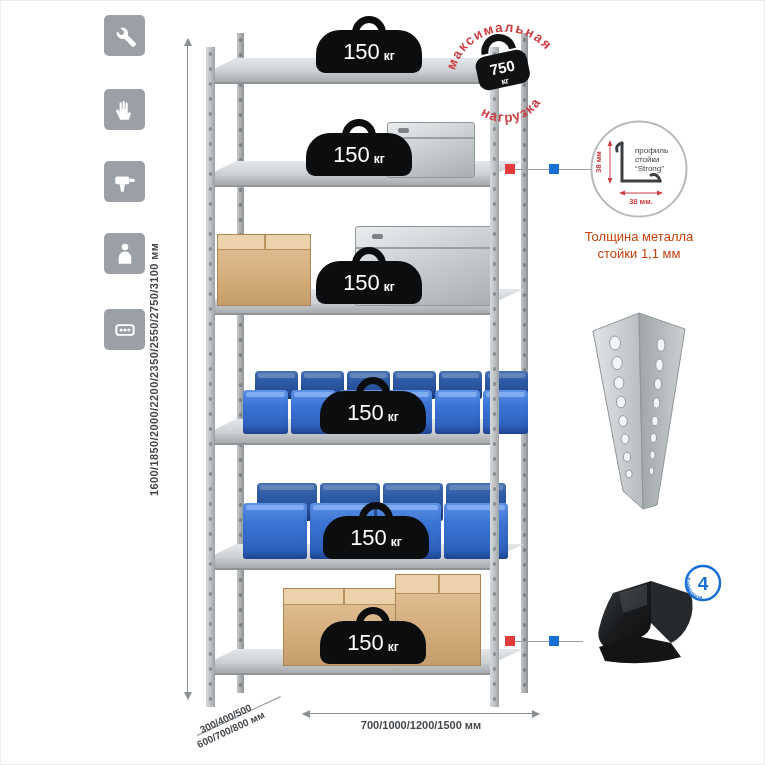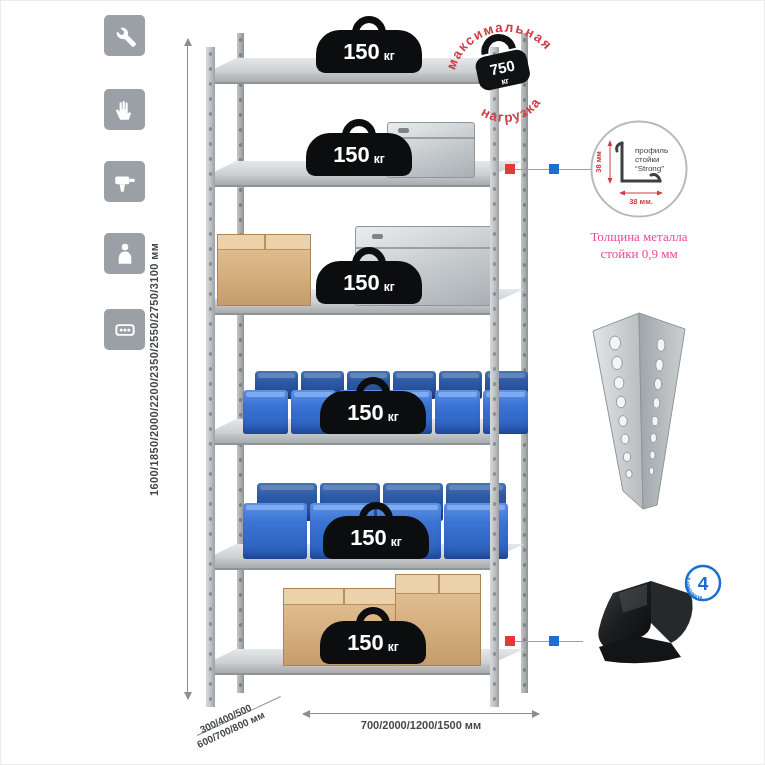--- a/index.html
+++ b/index.html
@@ -42,21 +42,21 @@
   .row-s4f .bin{width:45px;height:44px;}
   .row-s5b .bin{width:60px;height:38px;}
   .row-s5f .bin{width:64px;height:56px;}
 
   
   .badge{position:absolute;width:106px;z-index:6;}
   .badge .handle{position:absolute;top:0;left:50%;transform:translateX(-50%);width:34px;height:20px;
         border:7px solid #0c0d0f;border-bottom:none;border-radius:18px 18px 0 0;box-sizing:border-box;}
   .badge .bodyk{position:relative;margin-top:14px;height:43px;background:#0c0d0f;
         border-radius:24px 24px 9px 9px;display:flex;align-items:center;justify-content:center;gap:4px;color:#fff;}
-  .load-value{font-size:22px;font-weight:bold;}
+  .load-value{font-size:22px;font-weight:normal;}
   .load-unit{font-size:12px;font-weight:bold;margin-top:8px;}
 
   
   .dim-vline{position:absolute;left:186px;top:38px;height:660px;width:1px;background:#8a8f93;}
   .dim-vline::before{content:"";position:absolute;top:-1px;left:-3.5px;
         border-left:4px solid transparent;border-right:4px solid transparent;border-bottom:8px solid #8a8f93;}
   .dim-vline::after{content:"";position:absolute;bottom:-1px;left:-3.5px;
         border-left:4px solid transparent;border-right:4px solid transparent;border-top:8px solid #8a8f93;}
   .vlabel{position:absolute;left:147px;top:40px;height:656px;writing-mode:vertical-rl;transform:rotate(180deg);
         text-align:center;font-size:11px;font-weight:bold;color:#43474b;letter-spacing:.4px;}
@@ -77,21 +77,21 @@
   .stamp-word{font-size:13.5px;font-weight:bold;fill:#cf4046;letter-spacing:1.5px;}
 
   
   .line-h{position:absolute;height:1px;background:#9aa0a4;z-index:5;}
   .sq{position:absolute;width:10px;height:10px;z-index:7;}
   .sq.red{background:#e23b3b;}
   .sq.blue{background:#1a6fd4;}
 
   
   .profile-callout{position:absolute;left:588px;top:118px;width:100px;height:100px;}
-  .callout-caption{position:absolute;text-align:center;font-size:13px;color:#ec4899;line-height:1.3;font-family:Liberation Serif, serif;}
+  .callout-caption{position:absolute;text-align:center;font-size:13px;color:#c2410c;line-height:1.3;}
   .post-photo{position:absolute;left:578px;top:298px;width:124px;height:235px;}
   .foot-photo{position:absolute;left:578px;top:560px;width:150px;height:115px;}
 </style>
 </head>
 <body>
 
 <div class="canvas">
 
   <div class="tile" style="top:14px">
     <svg viewBox="0 0 24 24">
@@ -265,21 +265,21 @@
     <line x1="34" y1="74" x2="70" y2="74" stroke="#cf4046" stroke-width="1"></line>
     <polygon points="30,74 36,71.6 36,76.4" fill="#cf4046"></polygon>
     <polygon points="74,74 68,71.6 68,76.4" fill="#cf4046"></polygon>
     <text x="52" y="85" text-anchor="middle" font-size="7.5" font-weight="bold" fill="#cf4046">38 мм.</text>
     <text x="46" y="34" font-size="8" fill="#3c4043">профиль</text>
     <text x="46" y="43" font-size="8" fill="#3c4043">стойки</text>
     <text x="46" y="52" font-size="8" fill="#3c4043">“Strong”</text>
   </svg>
   <div class="callout-caption" style="left:563px;top:228px;width:150px">
     <div>Толщина металла</div>
-    <div>стойки 0,9 мм</div>
+    <div>стойки 1,1 мм</div>
   </div>
 
   <svg class="post-photo" viewBox="0 0 124 235">
     <defs>
       <linearGradient id="pgL" x1="0" y1="0" x2="1" y2="0">
           <stop offset="0" stop-color="#e2e5e7"></stop>
           <stop offset="1" stop-color="#b7bcbf"></stop>
         </linearGradient>
       <linearGradient id="pgR" x1="0" y1="0" x2="1" y2="0">
           <stop offset="0" stop-color="#9fa5a8"></stop>
@@ -329,15 +329,15 @@
   </svg>
   <div class="callout-caption" style="left:573px;top:700px;width:160px">
   </div>
 
   <div class="depth-line"></div>
   <div class="depth-label">
     <div>300/400/500</div>
     <div>600/700/800 мм</div>
   </div>
   <div class="width-line"></div>
-  <div class="width-label">700/2000/1200/1500 мм</div>
+  <div class="width-label">700/1000/1200/1500 мм</div>
 
 </div>
 
 </body></html>

